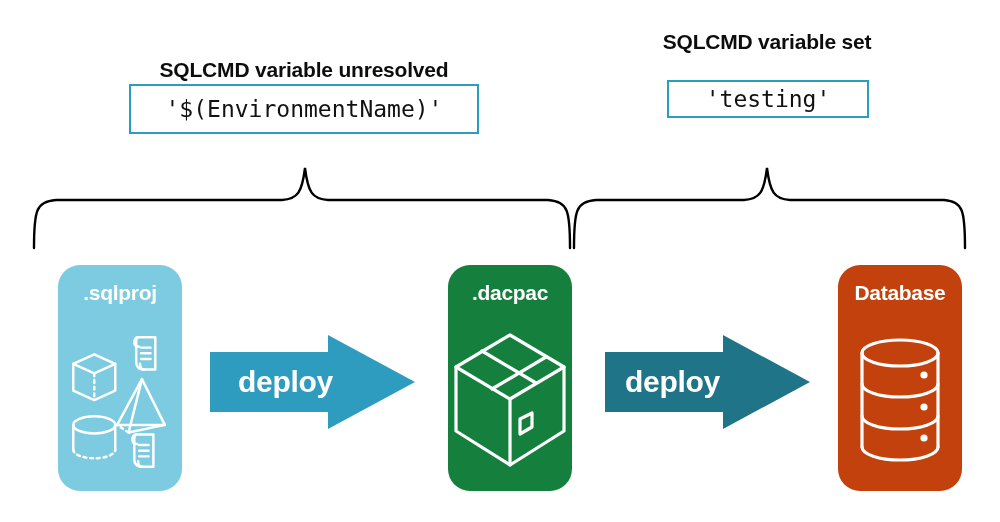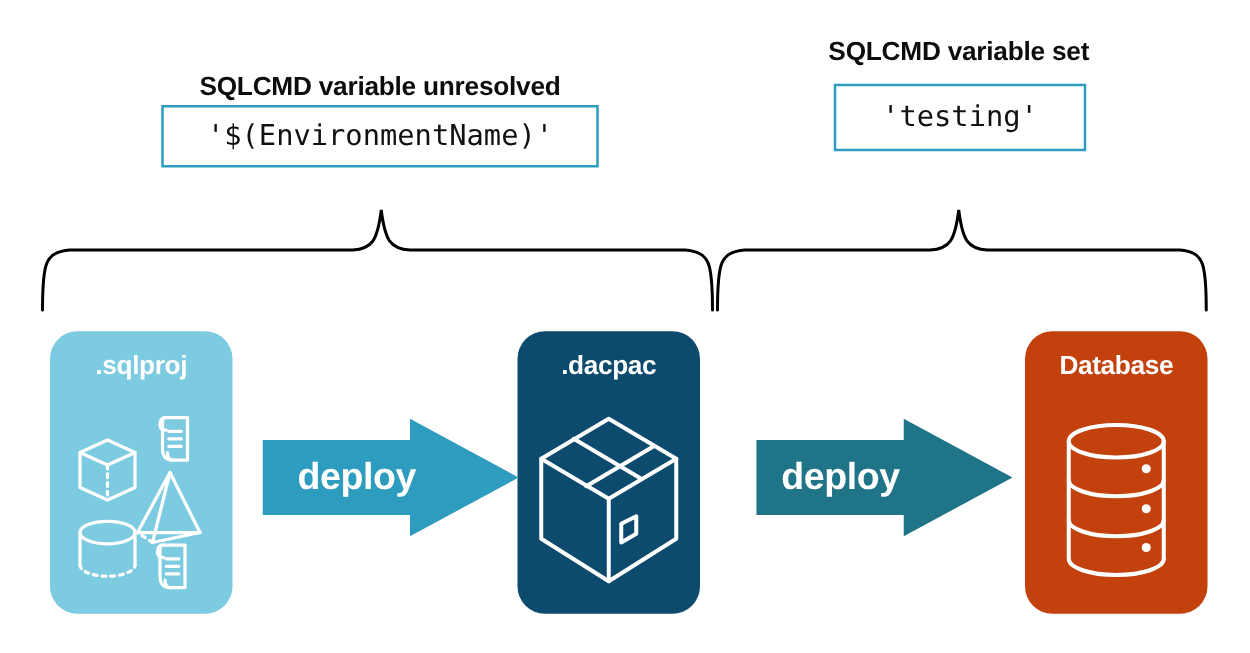--- a/index.html
+++ b/index.html
@@ -31,36 +31,37 @@
     display:flex;
     align-items:center;
     justify-content:center;
     font-family:"DejaVu Sans Mono","Liberation Mono",monospace;
     font-size:23px;
     color:#111111;
     letter-spacing:0px;
     white-space:nowrap;
   }
   #value-box-left{left:129px;top:84px;width:350px;height:50px;}
-  #value-box-right{left:667px;top:67px;width:202px;height:54px;}
+  #value-box-right{left:667px;top:80px;width:202px;height:38px;}
 
   
   .brace-svg{position:absolute;left:0;top:140px;width:1000px;height:110px;}
 
   
   .card{
     position:absolute;
     top:265px;
-    width:146px;
+    width:124px;
     height:226px;
     border-radius:22px;
     box-sizing:border-box;
+    margin-left:18px;
   }
   #card-sqlproj{left:40px;background:#7DCBE0;}
-  #card-dacpac{left:414px;background:#0c4a6e;}
+  #card-dacpac{left:430px;background:#15803d;}
   #card-database{left:820px;background:#c2410c;}
 
   .card-title{
     position:absolute;
     left:0;right:0;
     top:16px;
     text-align:center;
     color:#ffffff;
     font-family:"Liberation Sans",sans-serif;
     font-weight:bold;

